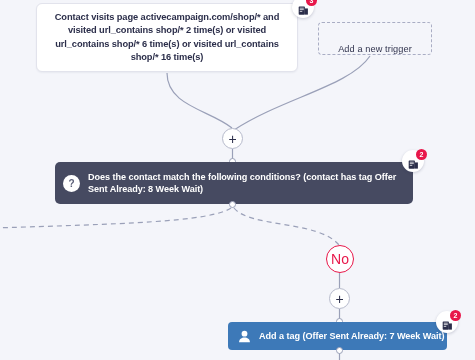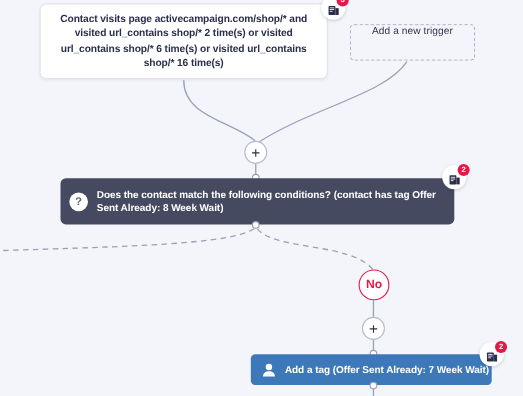--- a/index.html
+++ b/index.html
@@ -59,21 +59,21 @@
   .add-trigger {
     position: absolute;
     left: 318px;
     top: 22px;
     width: 114px;
     height: 33px;
     border: 1px dashed #a9adc4;
     border-radius: 4px;
     box-sizing: border-box;
     display: flex;
-    align-items: flex-start;
+    align-items: flex-end;
     justify-content: center;
     background: transparent;
   }
   .add-trigger .txt {
     font-size: 9.2px;
     color: #31344e;
     letter-spacing: 0.1px;
   }
 
   
@@ -172,23 +172,23 @@
     height: 28px;
     border-radius: 50%;
     background: #ffffff;
     border: 1.6px solid #e8174a;
     box-sizing: border-box;
     display: flex;
     align-items: center;
     justify-content: center;
   }
   .no-pill .txt {
-    font-size: 11px;
+    font-size: 14px;
     color: #e8174a;
-    font-weight: bold;
+    font-weight: normal;
   }
 
   
   .dot {
     position: absolute;
     width: 7px;
     height: 7px;
     border-radius: 50%;
     background: #ffffff;
     border: 1.5px solid #9aa0b8;

